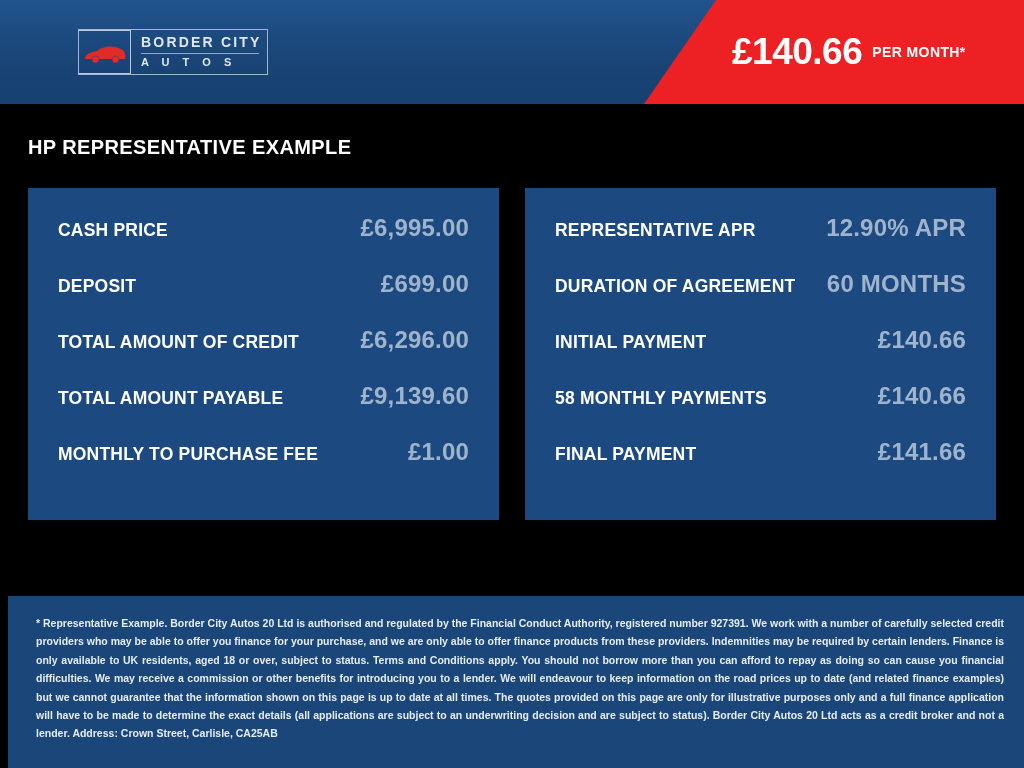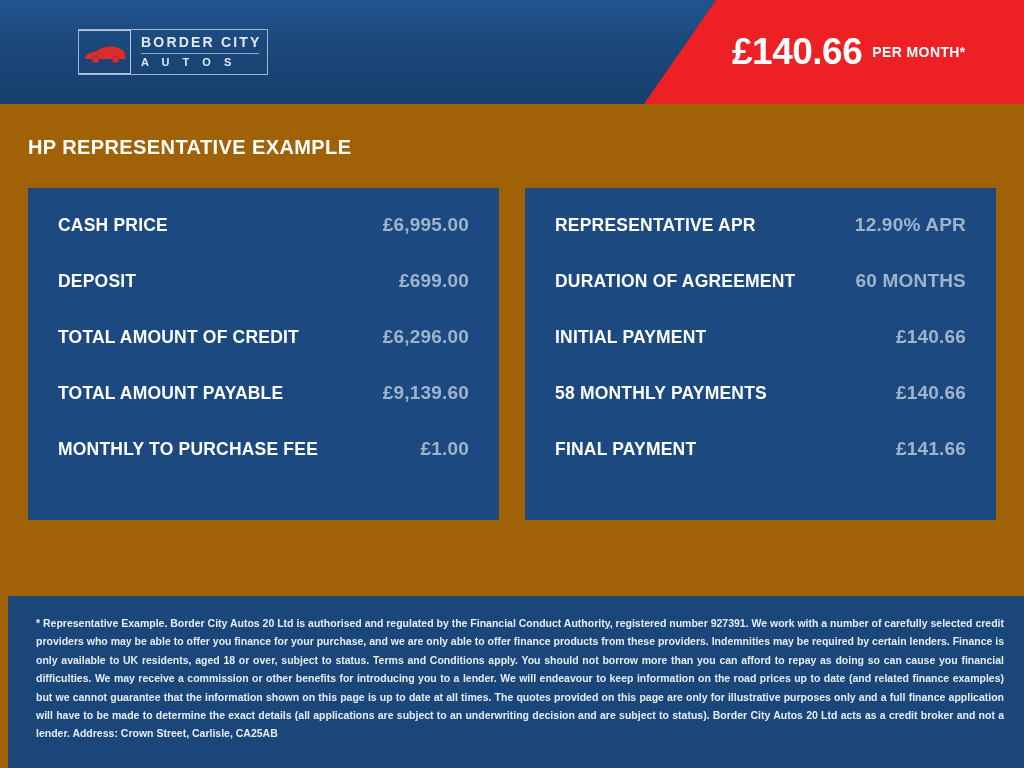--- a/index.html
+++ b/index.html
@@ -5,21 +5,21 @@
   * { box-sizing: border-box; margin: 0; padding: 0; }
   html, body {
     width: 1024px; height: 768px;
     background: #133c6e;
     font-family: "Liberation Sans", sans-serif;
     overflow: hidden;
   }
   .page {
     position: relative;
     width: 1024px; height: 768px;
-    background: #a16207;
+    background: #000000;
   }
 
   
   .header {
     position: relative;
     width: 1024px;
     height: 104px;
     background: #1c4a80;
     overflow: hidden;
   }
@@ -120,21 +120,21 @@
   }
   .row-label {
     color: #ffffff;
     font-size: 17.5px;
     font-weight: bold;
     letter-spacing: 0.2px;
     white-space: nowrap;
   }
   .row-value {
     color: #9fb4cc;
-    font-size: 19px;
+    font-size: 24px;
     font-weight: bold;
     letter-spacing: 0.2px;
     white-space: nowrap;
     text-align: right;
   }
 
   
   .disclaimer {
     position: absolute;
     left: 8px; top: 596px;

